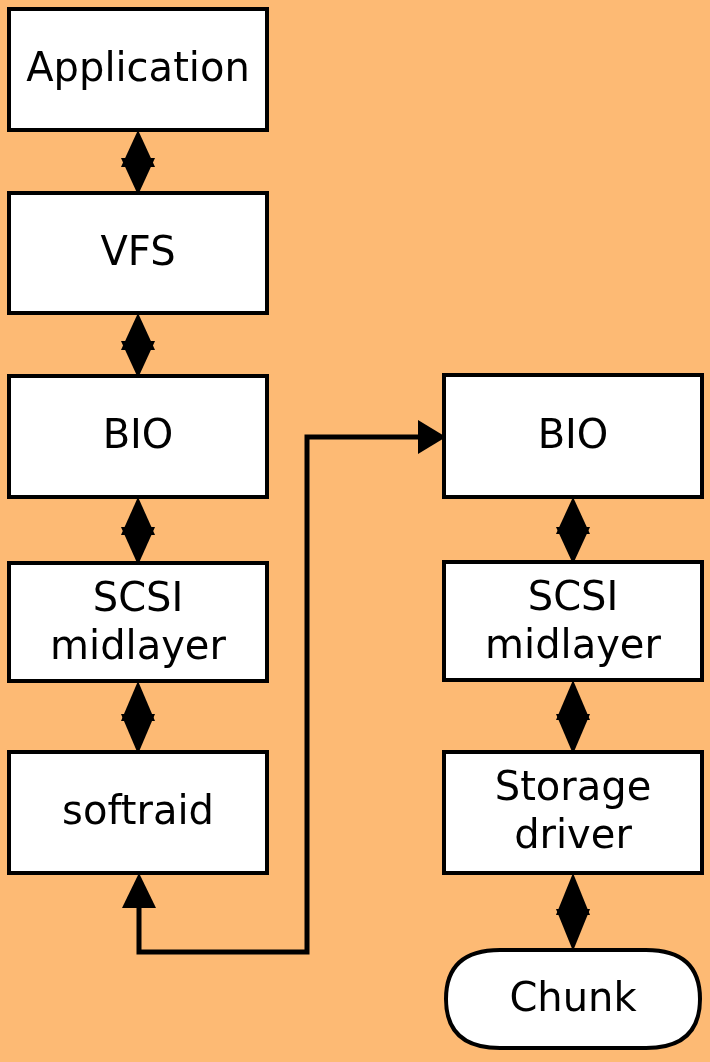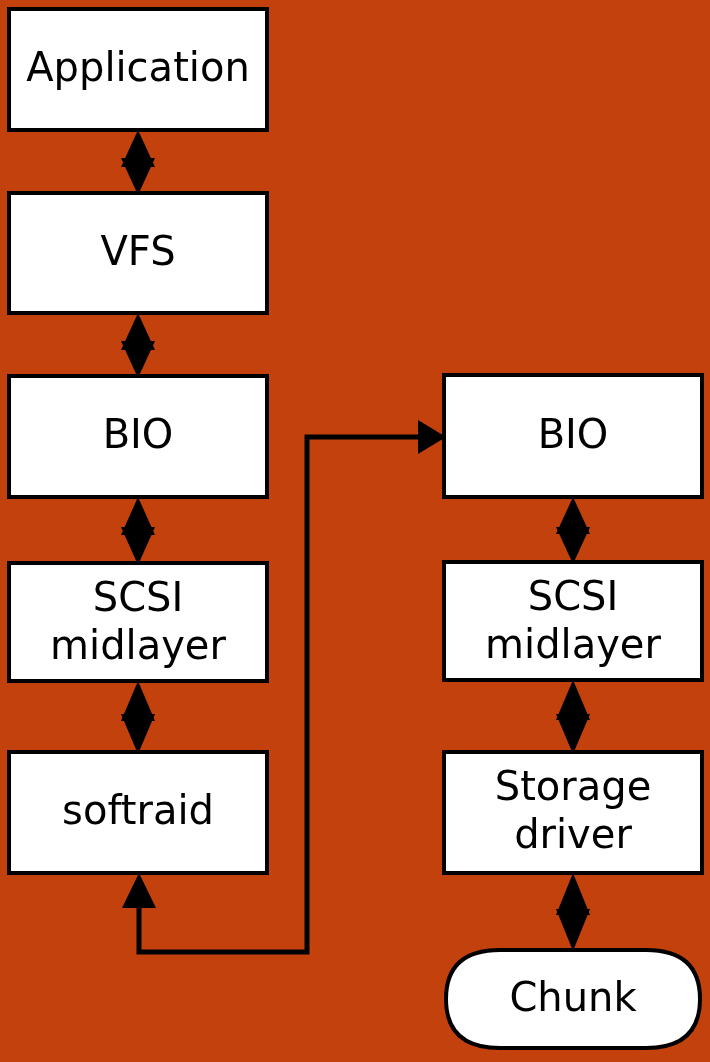--- a/index.html
+++ b/index.html
@@ -10,21 +10,21 @@
   body {
     width: 710px;
     height: 1062px;
     overflow: hidden;
     font-family: "DejaVu Sans", sans-serif;
   }
   #diagram-root {
     position: relative;
     width: 710px;
     height: 1062px;
-    background: #c2410c;
+    background: #fdba74;
   }
   svg.diagram {
     display: block;
     width: 710px;
     height: 1062px;
   }
   .node-shape {
     fill: #ffffff;
     stroke: #000000;
     stroke-width: 4;

